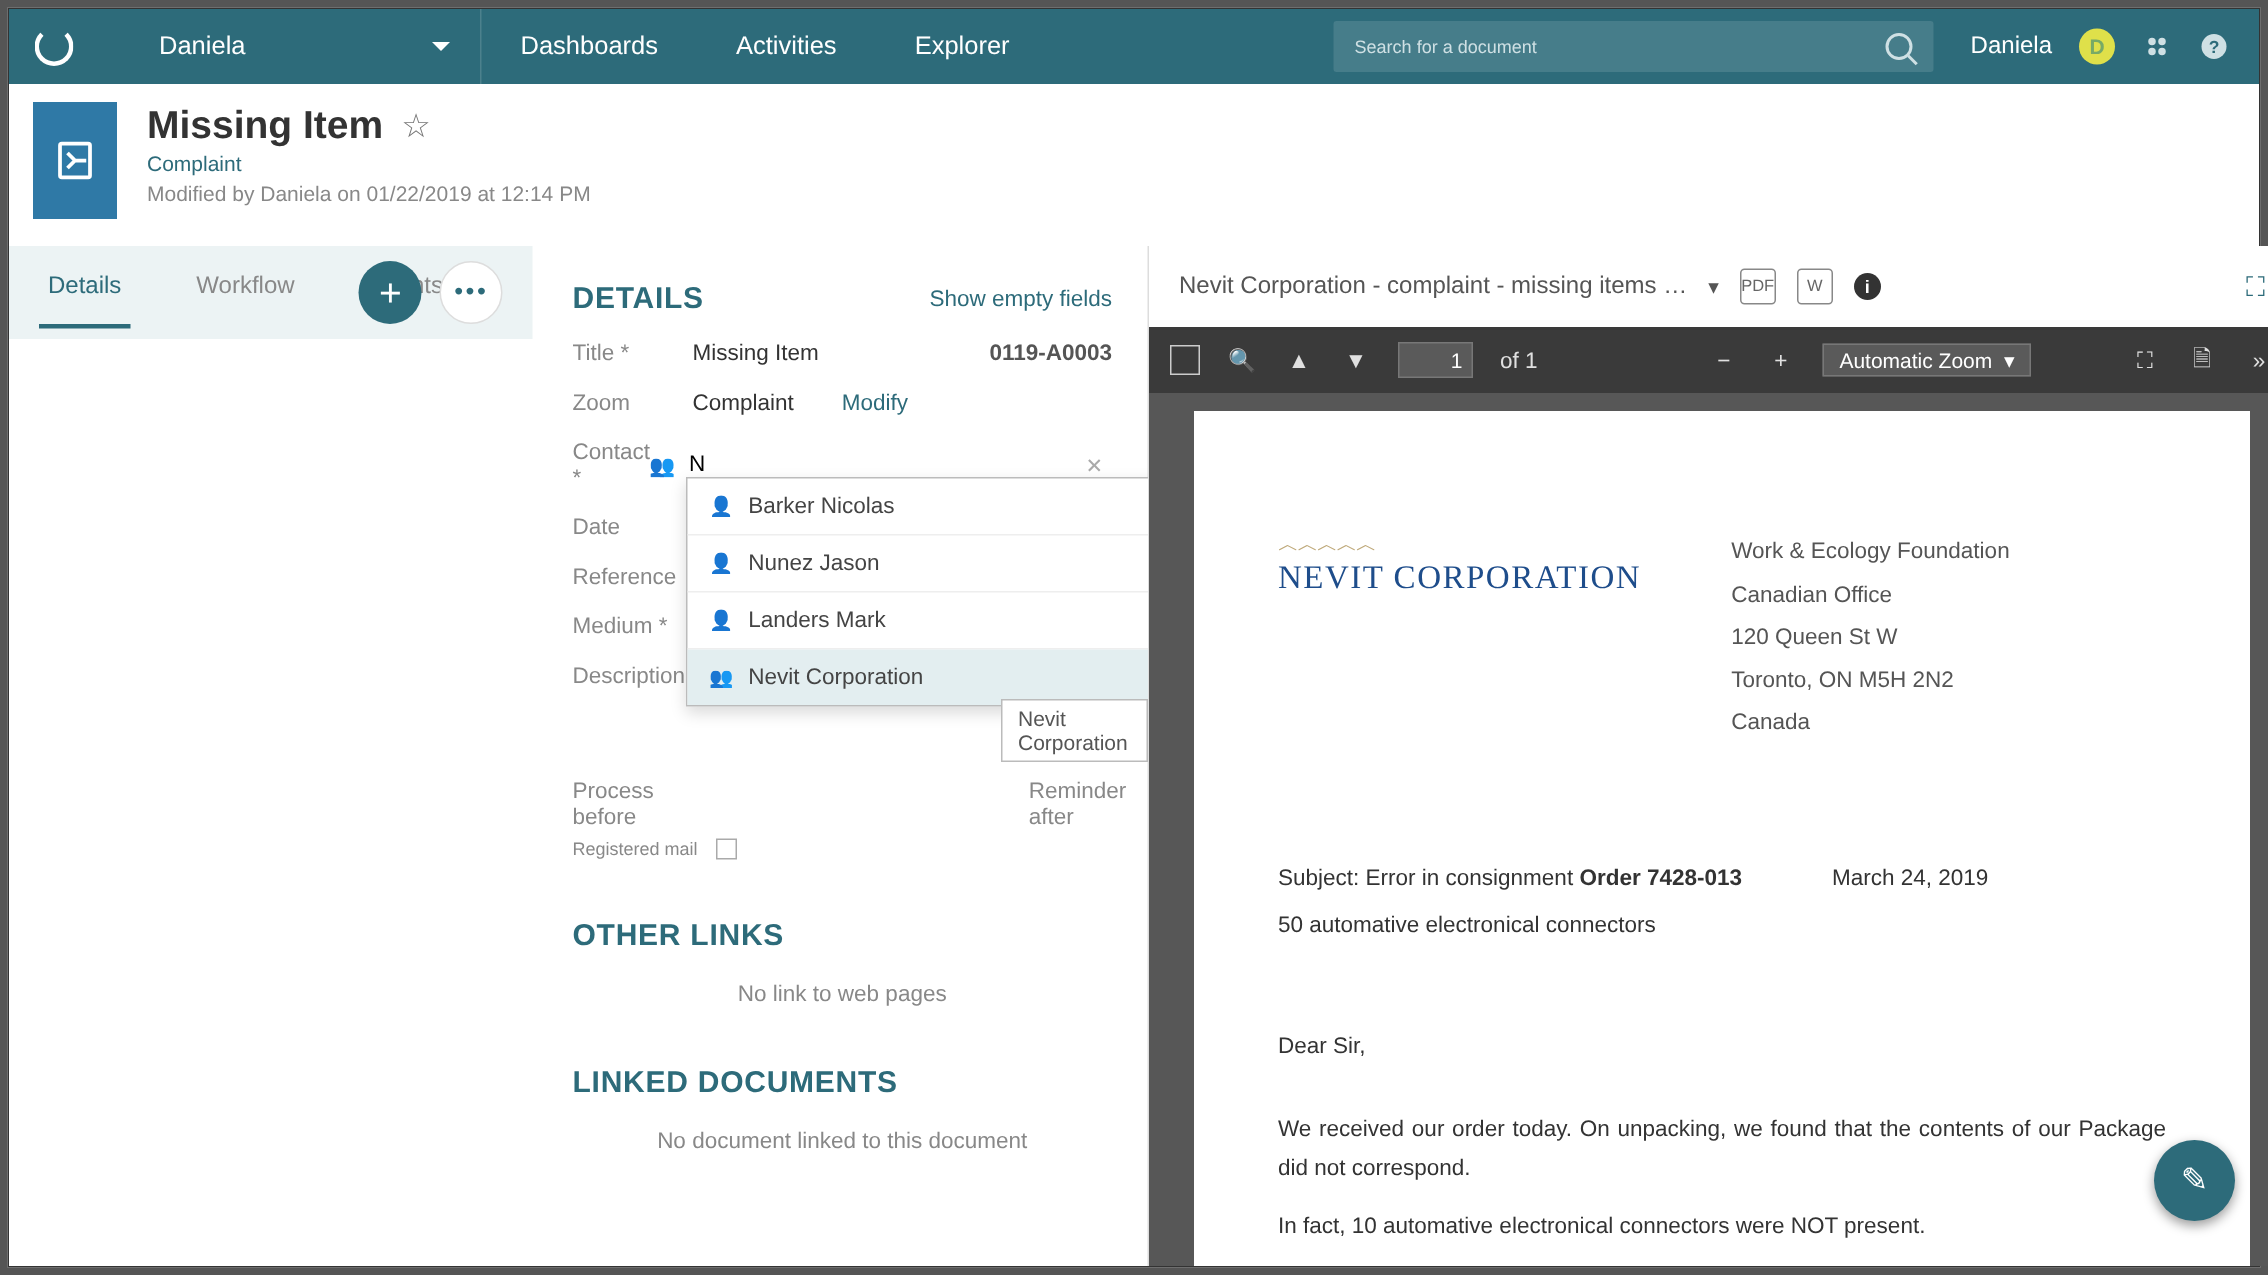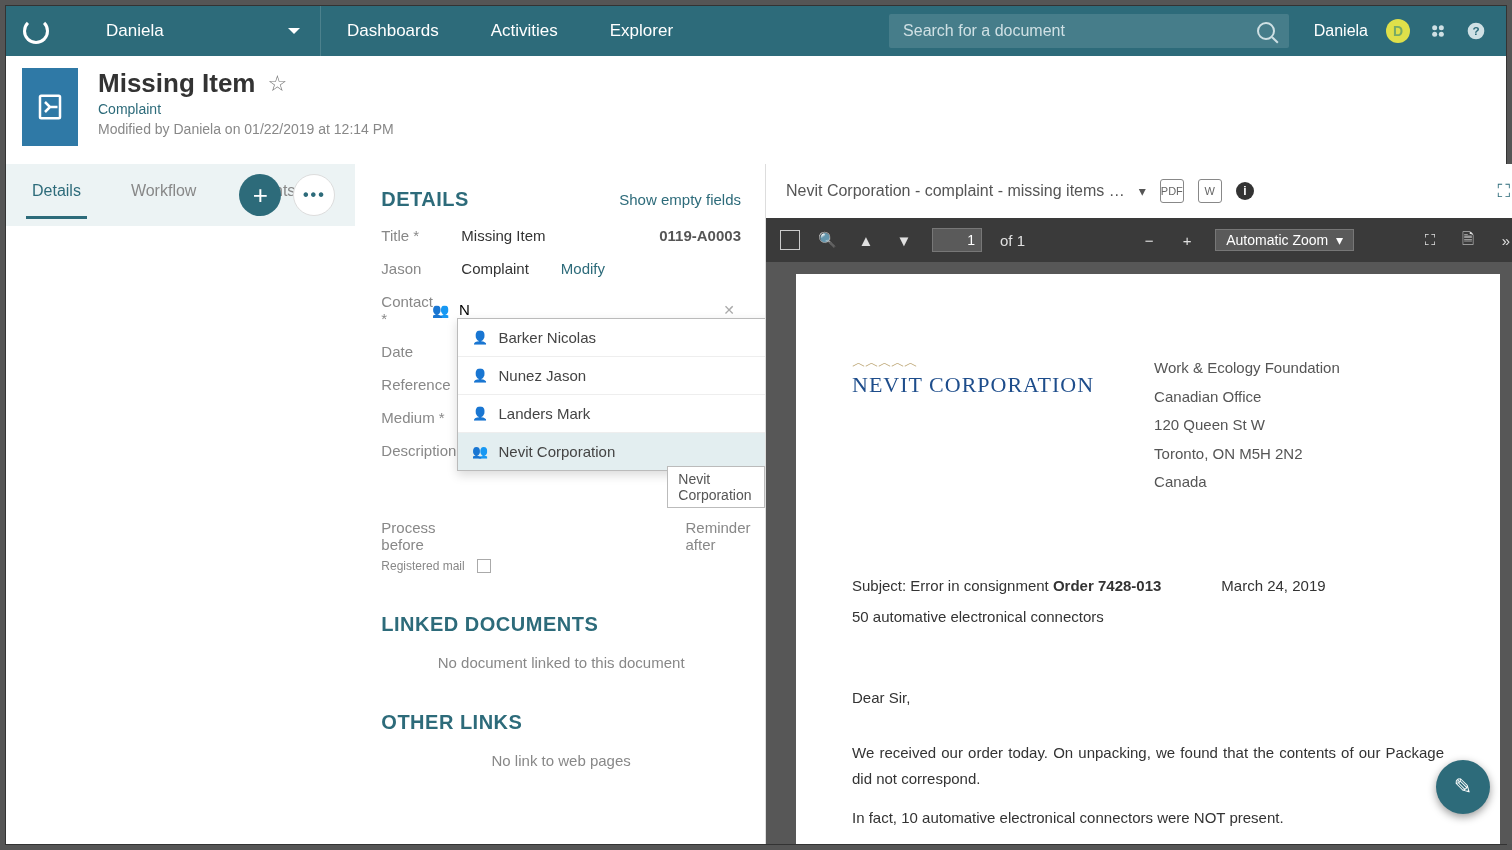--- a/index.html
+++ b/index.html
@@ -7,21 +7,21 @@
   .frame { width: 1502px; height: 840px; margin: 5px; background: #fff; border: 1px solid #333; position: relative; }
 
   
   .topbar { height: 50px; background: #2d6b7a; display: flex; align-items: center; color: #fff; }
   .logo-cell { width: 60px; display:flex; align-items:center; justify-content:center; }
   .logo-ring { width: 26px; height: 26px; border: 3px solid #fff; border-top-color: transparent; border-radius: 50%; }
   .ws-select { width: 255px; display:flex; align-items:center; justify-content:space-between; padding: 0 20px 0 40px; border-right: 1px solid rgba(255,255,255,.15); height:100%; font-size:17px; }
   .caret-down { width:0; height:0; border-left:6px solid transparent; border-right:6px solid transparent; border-top:6px solid #fff; }
   .nav { display:flex; height:100%; }
   .nav-item { padding: 0 26px; display:flex; align-items:center; font-size:17px; }
-  .search-wrap { margin-left: 190px; width: 400px; height: 34px; background: rgba(255,255,255,.12); border-radius: 2px; display:flex; align-items:center; padding: 0 14px; color:#cfe0e4; font-size:16px; }
+  .search-wrap { margin-left: 190px; width: 400px; height: 34px; background: rgba(255,255,255,.12); border-radius: 2px; display:flex; align-items:center; padding: 0 14px; color:#cfe0e4; font-size:12px; }
   .search-wrap .sicon { margin-left:auto; }
   .sicon { width:18px; height:18px; border:2px solid #cfe0e4; border-radius:50%; position:relative; }
   .sicon::after { content:""; position:absolute; width:8px; height:2px; background:#cfe0e4; right:-6px; bottom:-3px; transform:rotate(45deg); }
   .top-right { margin-left:auto; display:flex; align-items:center; gap:18px; padding-right:20px; }
   .avatar { width:24px; height:24px; border-radius:50%; background:#dfe04a; color:#7a6; display:flex; align-items:center; justify-content:center; font-weight:bold; font-size:14px; }
   .gear-icon, .help-icon { width:20px; height:20px; display:flex; align-items:center; justify-content:center; color:#cfe0e4; font-size:18px; }
 
   
   .doc-header { display:flex; padding: 12px 20px 18px 16px; gap:20px; }
   .doc-icon { width:56px; height:78px; background:#2f79a6; display:flex; align-items:center; justify-content:center; }
@@ -183,21 +183,21 @@
           <div class="showempty">Show empty fields</div>
         </div>
 
         <div class="field-row">
           <span class="field-label">Title *</span>
           <span class="field-val">Missing Item</span>
           <span class="refnum">0119-A0003</span>
         </div>
 
         <div class="field-row">
-          <span class="field-label">Jason</span>
+          <span class="field-label">Zoom</span>
           <span class="field-val">Complaint</span>
           <span class="modify">Modify</span>
         </div>
 
         <div class="contact-input-row">
           <span class="field-label">Contact *</span>
           <span class="people-ico">👥</span>
           <input class="contact-input" value="N" style="">
           <span class="clear-x">✕</span>
         </div>
@@ -239,27 +239,27 @@
         <div class="two-col">
           <span>Process before</span>
           <span>Reminder after</span>
         </div>
         <div class="regmail">
           <span>Registered mail</span>
           <span class="chk"></span>
         </div>
 
         <div class="linked-sect">
+          <div class="sect-title">OTHER LINKS</div>
+          <div class="placeholder">No link to web pages</div>
+        </div>
+
+        <div class="linked-sect">
           <div class="sect-title">LINKED DOCUMENTS</div>
           <div class="placeholder">No document linked to this document</div>
-        </div>
-
-        <div class="linked-sect">
-          <div class="sect-title">OTHER LINKS</div>
-          <div class="placeholder">No link to web pages</div>
         </div>
       </div>
     </div>
 
     <div class="right-pane">
       <div class="preview-head">
         <span class="preview-name">Nevit Corporation - complaint - missing items …</span>
         <span style="color:#555;font-size:14px;">▾</span>
         <span class="icon-sq">PDF</span>
         <span class="icon-sq">W</span>

